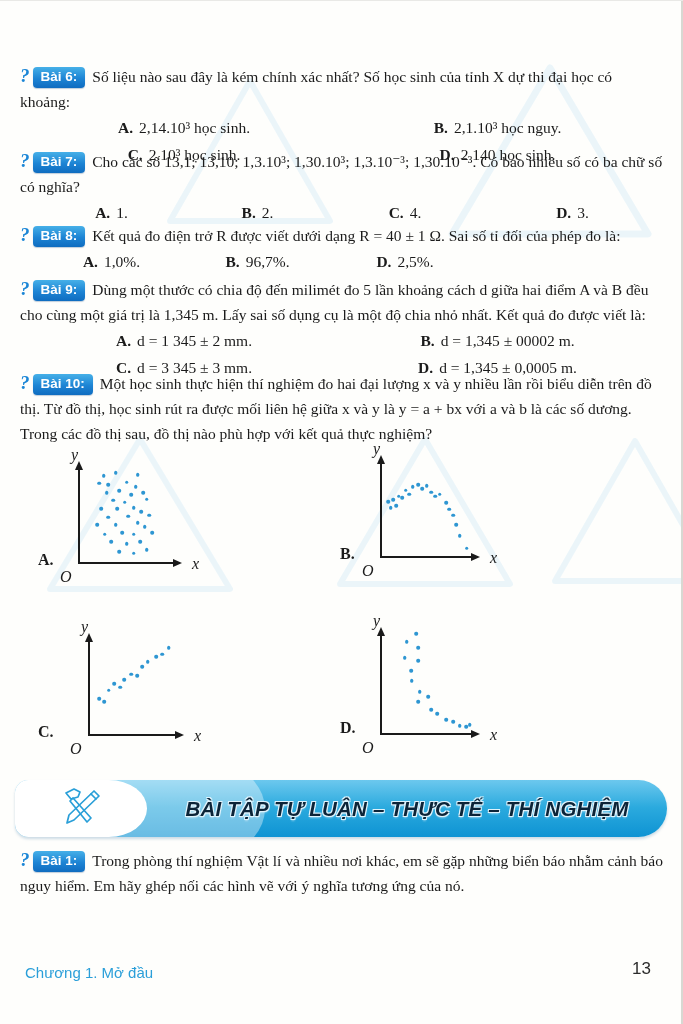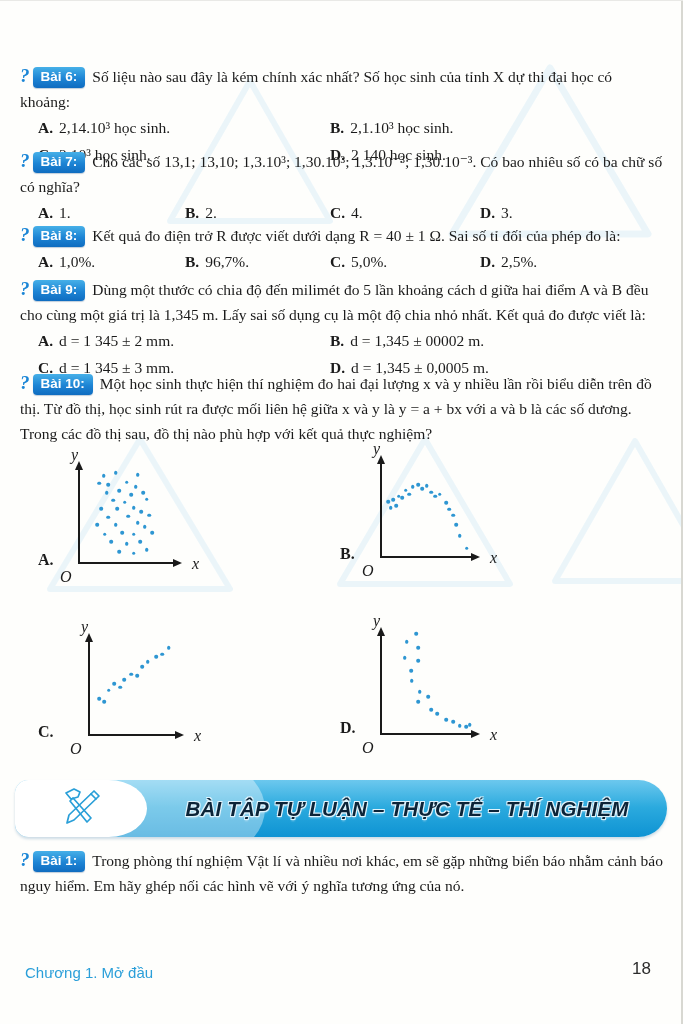--- a/index.html
+++ b/index.html
@@ -10,21 +10,21 @@
   .wm{position:absolute;opacity:.55;pointer-events:none;}
   .wm svg{display:block;}
   
   .ex{position:absolute;left:20px;right:16px;font-size:15.5px;line-height:25px;}
   .ex-head{margin:0;}
   .q-mark{font-weight:bold;font-style:italic;color:#1b86d6;font-size:19px;margin-right:3px;}
   .q-badge{display:inline-block;background:linear-gradient(180deg,#46b0e8 0%,#1d84d4 55%,#0f6cc0 100%);
            color:#fff;font-family:"Liberation Sans","DejaVu Sans",sans-serif;font-weight:bold;
            font-size:13.5px;line-height:18px;padding:1px 8px 2px;border-radius:4px;margin-right:7px;
            box-shadow:0 1px 1px rgba(0,60,120,.25);vertical-align:1px;}
-  .opts{display:grid;padding-left:18px;}
+  .opts{display:grid;padding-left:18px;text-align:center;}
   .opts2{grid-template-columns:292px auto;}
   .opts4{grid-template-columns:147px 145px 150px auto;}
   .opt{line-height:27px;}
   .opt b{margin-right:6px;}
   
   .chart{position:absolute;width:290px;height:140px;}
   .chart-letter{position:absolute;left:8px;bottom:16px;font-weight:bold;font-size:16px;}
   .plot{position:absolute;left:48px;top:24px;width:92px;height:95px;}
   .axis-y{position:absolute;left:0;bottom:0;width:2px;height:100%;background:#1a1a1a;}
   .axis-y::before{content:"";position:absolute;top:-8px;left:-3px;
@@ -85,52 +85,51 @@
   <div class="wm" style="left:545px;top:430px">
     <svg width="180" height="160" viewBox="0 0 180 160">
         <path d="M90 10 L170 150 L10 150 Z" fill="none" stroke="#ddeff8" stroke-width="6" stroke-linejoin="round"></path>
       </svg>
   </div>
 
   <div class="ex" style="top:62px">
     <p class="ex-head"><span class="q-mark">?</span><span class="q-badge">Bài 6:</span><span>Số liệu nào sau đây là kém chính xác nhất? Số học sinh của tỉnh X dự thi đại học có khoảng:</span></p>
     <div class="opts opts2">
       <div class="opt"><b>A.</b><span>2,14.10³ học sinh.</span></div>
-      <div class="opt"><b>B.</b><span>2,1.10³ học sinh.</span></div>
+      <div class="opt"><b>B.</b><span>2,1.10³ học nguy.</span></div>
       <div class="opt"><b>C.</b><span>2.10³ học sinh.</span></div>
       <div class="opt"><b>D.</b><span>2 140 học sinh.</span></div>
     </div>
   </div>
 
   <div class="ex" style="top:147px">
     <p class="ex-head"><span class="q-mark">?</span><span class="q-badge">Bài 7:</span><span>Cho các số 13,1; 13,10; 1,3.10³; 1,30.10³; 1,3.10⁻³; 1,30.10⁻³. Có bao nhiêu số có ba chữ số có nghĩa?</span></p>
     <div class="opts opts4">
       <div class="opt"><b>A.</b><span>1.</span></div>
       <div class="opt"><b>B.</b><span>2.</span></div>
       <div class="opt"><b>C.</b><span>4.</span></div>
       <div class="opt"><b>D.</b><span>3.</span></div>
     </div>
   </div>
 
   <div class="ex" style="top:221px">
     <p class="ex-head"><span class="q-mark">?</span><span class="q-badge">Bài 8:</span><span>Kết quả đo điện trở R được viết dưới dạng R = 40 ± 1 Ω. Sai số tỉ đối của phép đo là:</span></p>
     <div class="opts opts4">
       <div class="opt"><b>A.</b><span>1,0%.</span></div>
       <div class="opt"><b>B.</b><span>96,7%.</span></div>
-      <div class="opt"><b>C.</b><span>5,0%.</span></div>
       <div class="opt"><b>D.</b><span>2,5%.</span></div>
     </div>
   </div>
 
   <div class="ex" style="top:275px">
     <p class="ex-head"><span class="q-mark">?</span><span class="q-badge">Bài 9:</span><span>Dùng một thước có chia độ đến milimét đo 5 lần khoảng cách d giữa hai điểm A và B đều cho cùng một giá trị là 1,345 m. Lấy sai số dụng cụ là một độ chia nhỏ nhất. Kết quả đo được viết là:</span></p>
     <div class="opts opts2">
       <div class="opt"><b>A.</b><span>d = 1 345 ± 2 mm.</span></div>
       <div class="opt"><b>B.</b><span>d = 1,345 ± 00002 m.</span></div>
-      <div class="opt"><b>C.</b><span>d = 1 345 ± 3 mm.</span></div>
+      <div class="opt"><b>C.</b><span>d = 3 345 ± 3 mm.</span></div>
       <div class="opt"><b>D.</b><span>d = 1,345 ± 0,0005 m.</span></div>
     </div>
   </div>
 
   <div class="ex" style="top:369px">
     <p class="ex-head"><span class="q-mark">?</span><span class="q-badge">Bài 10:</span><span>Một học sinh thực hiện thí nghiệm đo hai đại lượng x và y nhiều lần rồi biểu diễn trên đồ thị. Từ đồ thị, học sinh rút ra được mối liên hệ giữa x và y là y = a + bx với a và b là các số dương. Trong các đồ thị sau, đồ thị nào phù hợp với kết quả thực nghiệm?</span></p>
   </div>
 
   <div class="chart" style="left:30px;top:444px">
     <span class="chart-letter">A.</span>
@@ -282,15 +281,15 @@
       </span>
     </div>
     <div class="banner-title">BÀI TẬP TỰ LUẬN – THỰC TẾ – THÍ NGHIỆM</div>
   </div>
 
   <div class="ex" style="top:846px">
     <p class="ex-head"><span class="q-mark">?</span><span class="q-badge">Bài 1:</span><span>Trong phòng thí nghiệm Vật lí và nhiều nơi khác, em sẽ gặp những biển báo nhằm cảnh báo nguy hiểm. Em hãy ghép nối các hình vẽ với ý nghĩa tương ứng của nó.</span></p>
   </div>
 
   <div class="footer-chapter">Chương 1. Mở đầu</div>
-  <div class="footer-page">18</div>
+  <div class="footer-page">13</div>
 
 </div>
 
 </body></html>

